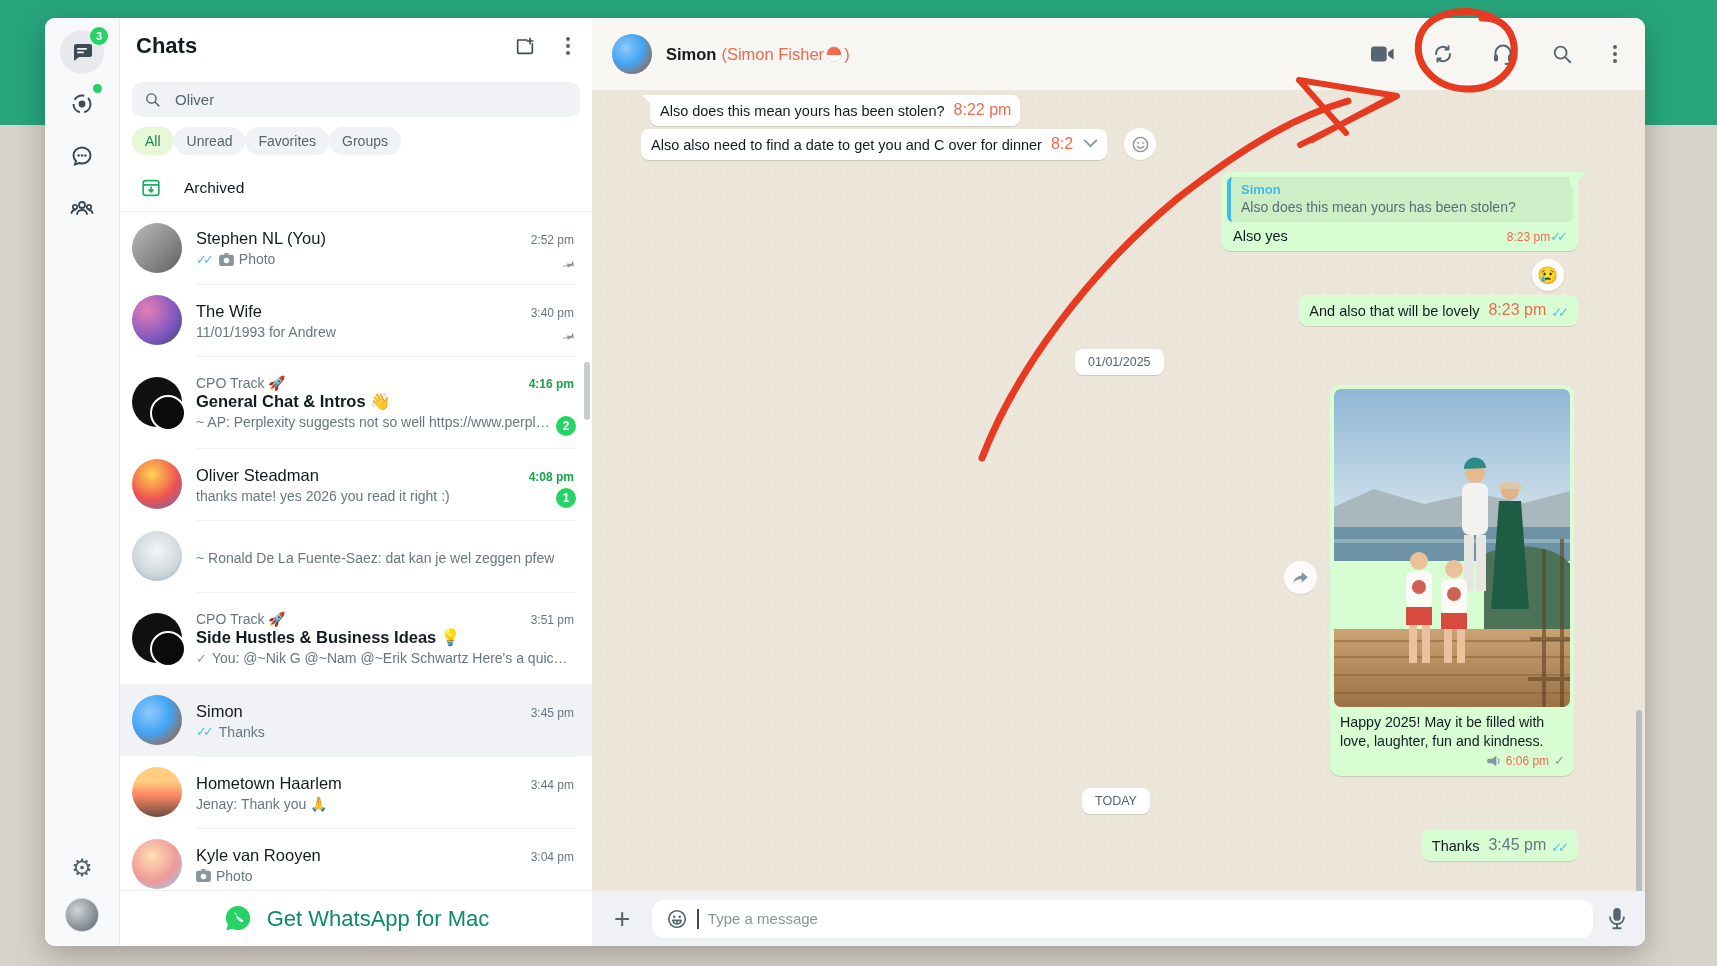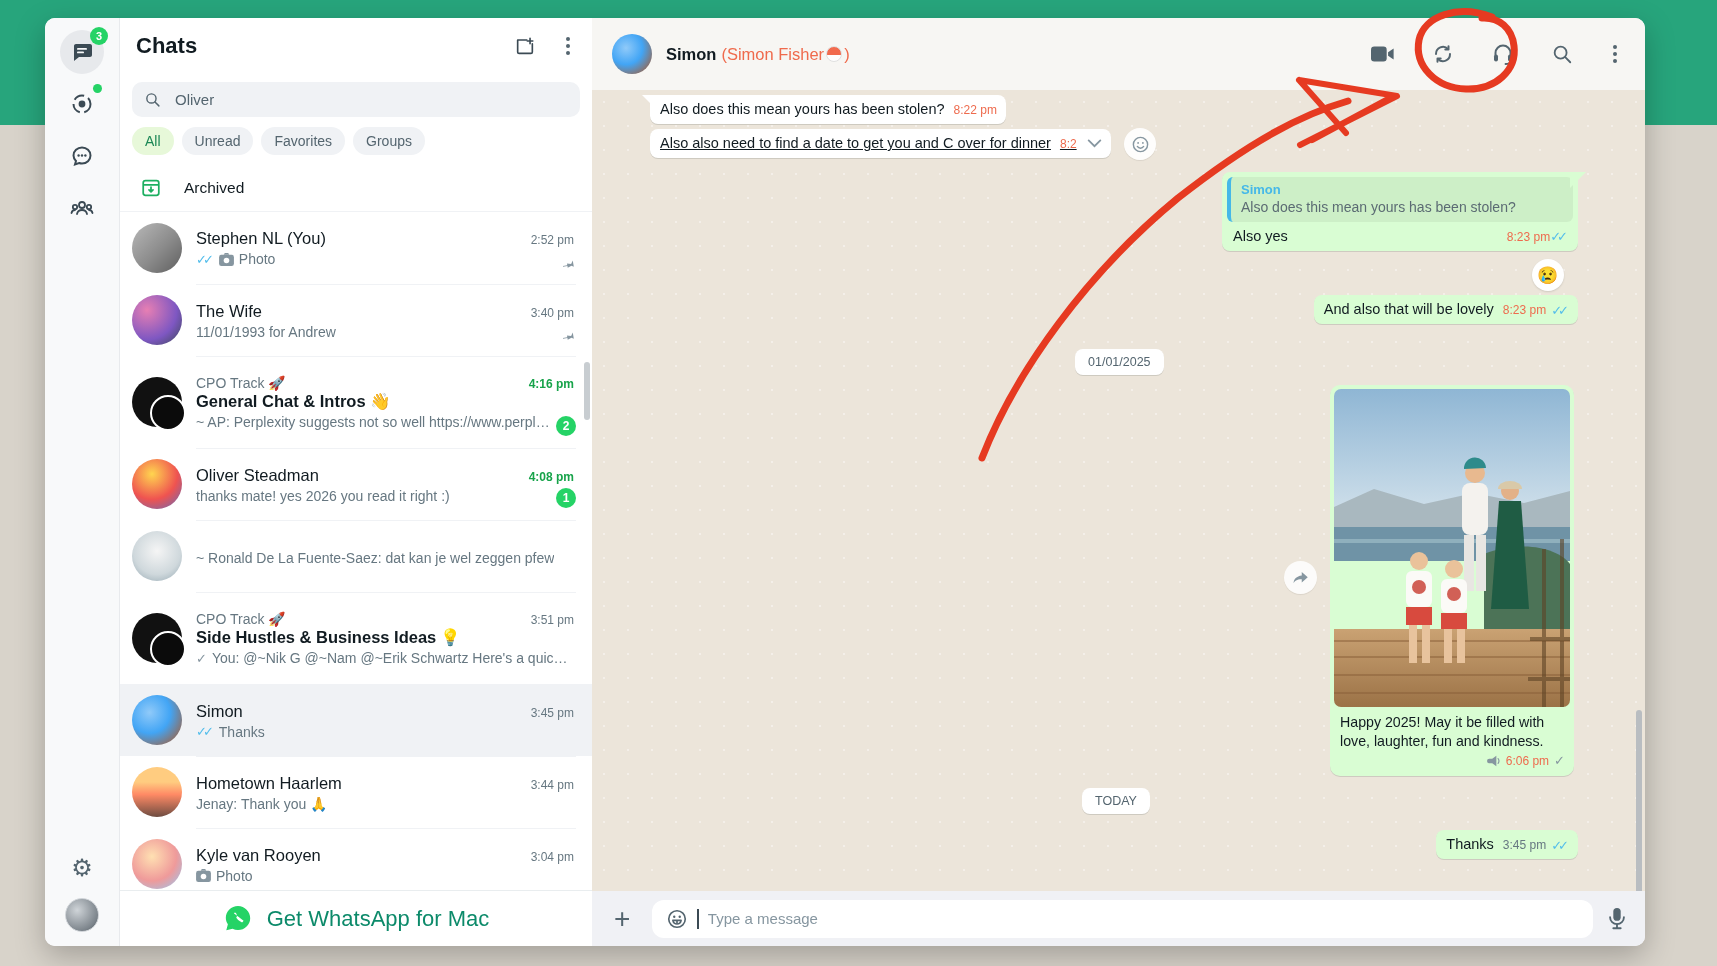--- a/index.html
+++ b/index.html
@@ -25,21 +25,21 @@
   
   .sidebar { width:472px; background:#fff; display:flex; flex-direction:column; flex-shrink:0; position:relative; }
   .sb-header { height:56px; display:flex; align-items:center; padding:0 18px 0 16px; }
   .sb-title { font-size:22px; font-weight:bold; color:#111b21; }
   .sb-header-icons { margin-left:auto; display:flex; align-items:center; gap:26px; color:#3b4a54; }
   .kebab { display:flex; flex-direction:column; gap:3px; padding:4px; }
   .kebab i { width:4px; height:4px; border-radius:50%; background:#54656f; }
   .sb-search-wrap { padding:8px 12px 6px; }
   .sb-search { height:35px; background:#f0f2f5; border-radius:10px; display:flex; align-items:center; padding:0 12px; gap:14px; }
   .sb-search span { color:#54656f; font-size:15px; }
-  .chips { display:flex; gap:8px; padding:4px 12px 10px; }
+  .chips { display:flex; padding:4px 12px 10px; }
   .chip { background:#f0f2f5; color:#54656f; font-size:14px; padding:6px 13px; border-radius:999px; }
   .chip.active { background:#e7f8d9; color:#1b8755; }
   .archived-row { display:flex; align-items:center; gap:22px; padding:12px 16px 12px 20px; }
   .archived-label { font-size:15.5px; color:#111b21; font-weight:400; }
   .chat-list { flex:1; overflow:hidden; position:relative; border-top:1px solid #f0f2f5; }
   .row { display:flex; padding:0 16px 0 12px; align-items:center; position:relative; }
   .row.h72 { height:72px; } .row.h92 { height:92px; }
   .row.selected { background:#f0f2f5; }
   .row + .row .row-main { border-top:1px solid #f0f2f5; }
   .avatar { width:50px; height:50px; border-radius:50%; flex-shrink:0; margin-right:14px; }
@@ -78,21 +78,21 @@
   .chat-header { height:72px; background:#f7f6f3; display:flex; align-items:center; padding:0 24px 0 20px; flex-shrink:0; }
   .chat-name { font-size:16.5px; font-weight:600; color:#111b21; white-space:nowrap; }
   .chat-alias { font-size:16.5px; color:#ef6a4c; margin-left:5px; white-space:nowrap; }
   .contact-emoji { display:inline-block; width:16px; height:16px; border-radius:50%; vertical-align:-2px; margin:0 2px;
     background:linear-gradient(180deg,#f26b4e 0%,#f26b4e 58%,#ffffff 58%,#ffffff 100%); border:1px solid #e0e0e0; }
   .chat-actions { margin-left:auto; display:flex; align-items:center; gap:36px; color:#54656f; }
   .messages { flex:1; position:relative; background:#ece5da;
     background-image:radial-gradient(rgba(255,255,255,.4) 1.4px, transparent 1.5px); background-size:24px 24px; overflow:hidden; }
   .bubble { position:absolute; border-radius:8px; padding:6px 9px 7px 10px; font-size:14.5px; color:#111b21;
     box-shadow:0 1px .5px rgba(11,20,26,.13); display:flex; align-items:flex-end; white-space:nowrap; }
-  .bubble .time { font-size:12px; color:#ee6b4e; margin-left:9px; line-height:1.1; }
+  .bubble .time { font-size:16px; color:#ee6b4e; margin-left:9px; line-height:1.1; }
   .bubble .time.graytime { color:#667781; }
   .bubble .ticks { letter-spacing:-4px; margin-left:5px; line-height:1; }
   .in { background:#fff; }
   .in.tail::before { content:""; position:absolute; left:-8px; top:0; border:8px solid transparent; border-top-color:#fff; border-right-color:#fff; }
   .out { background:#d9fdd3; }
   .chev { color:#8696a0; margin-left:10px; align-self:center; }
   .react-btn { position:absolute; width:32px; height:32px; border-radius:50%; background:rgba(255,255,255,.92); display:flex; align-items:center; justify-content:center; color:#8696a0; box-shadow:0 1px 1px rgba(0,0,0,.08); }
   .quote-bubble { position:absolute; width:356px; background:#d9fdd3; border-radius:8px; padding:5px; box-shadow:0 1px .5px rgba(11,20,26,.13); }
   .quote-bubble.tail::before { content:""; position:absolute; right:-8px; top:0; border:8px solid transparent; border-top-color:#d9fdd3; border-left-color:#d9fdd3; }
   .quote { background:rgba(0,0,0,.055); border-left:4px solid #45b8e8; border-radius:6px; padding:5px 10px 7px; }
@@ -402,21 +402,21 @@
       </div>
     </div>
 
     <div class="messages">
 
       <div class="bubble in tail" style="left:58px; top:5px;">
         <span>Also does this mean yours has been stolen?</span>
         <span class="time">8:22 pm</span>
       </div>
 
-      <div class="bubble in" style="left:58px; top:39px;text-decoration:underline;">
+      <div class="bubble in" style="left:49px; top:39px;">
         <span>Also also need to find a date to get you and C over for dinner</span>
         <span class="time">8:2</span>
         <svg class="chev" width="15" height="9" viewBox="0 0 16 10">
             <path d="M1.5 1.5L8 8l6.5-6.5" fill="none" stroke="#8696a0" stroke-width="2" stroke-linecap="round"></path>
           </svg>
       </div>
       <div class="react-btn" style="left:532px; top:38px;">
         <svg width="19" height="19" viewBox="0 0 24 24">
             <circle cx="12" cy="12" r="9" fill="none" stroke="#8696a0" stroke-width="1.8"></circle>
             <circle cx="9" cy="10" r="1.2" fill="#8696a0"></circle>

